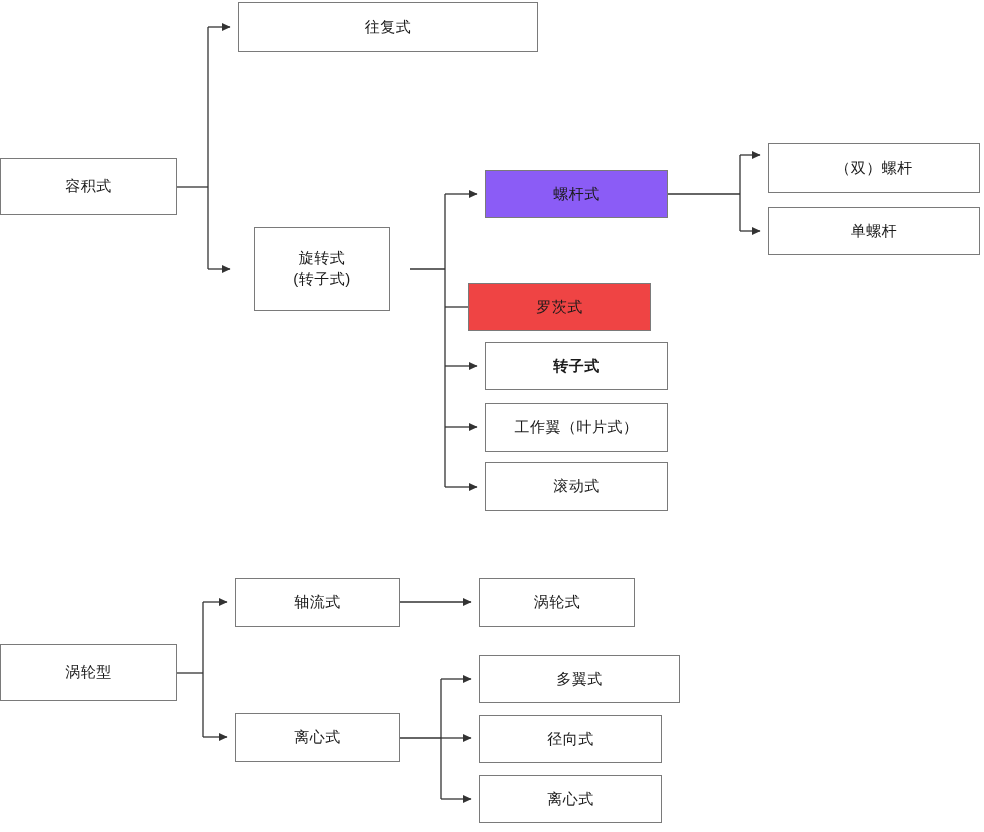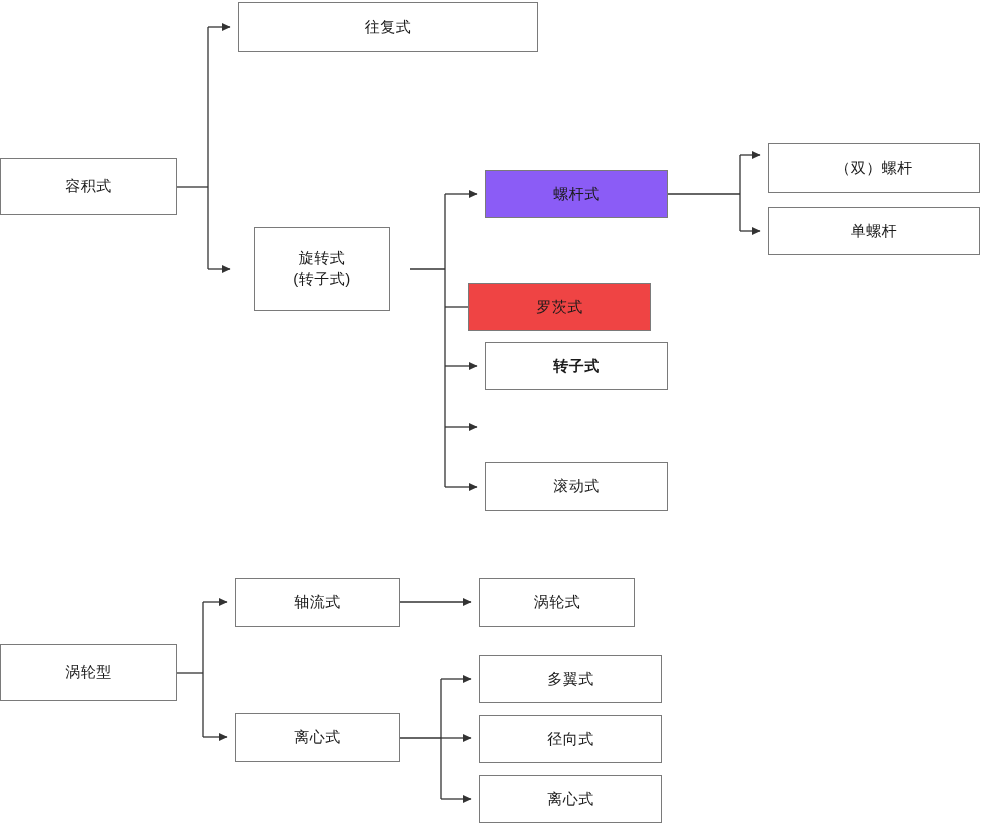--- a/index.html
+++ b/index.html
@@ -117,20 +117,23 @@
   </div>
   <div class="node" style="left: 485px; top: 170px; width: 183px; height: 48px; border-color: rgb(122, 122, 122); background: #8b5cf6; color: rgb(26, 26, 26);">
     <span class="node-label">螺杆式</span>
   </div>
   <div class="node" style="left: 468px; top: 283px; width: 183px; height: 48px; border-color: rgb(122, 122, 122); background: #ef4444; color: rgb(26, 26, 26);">
     <span class="node-label">罗茨式</span>
   </div>
   <div class="node" style="left: 485px; top: 342px; width: 183px; height: 48px; border-color: rgb(122, 122, 122); background: rgb(255, 255, 255); color: rgb(26, 26, 26); font-weight: bold;">
     <span class="node-label">转子式</span>
   </div>
+  <div class="node" style="left: 485px; top: 403px; width: 183px; height: 49px; border-color: rgb(122, 122, 122); background: rgb(255, 255, 255); color: rgb(26, 26, 26);">
+    <span class="node-label">工作翼（叶片式）</span>
+  </div>
   <div class="node" style="left: 485px; top: 462px; width: 183px; height: 49px; border-color: rgb(122, 122, 122); background: rgb(255, 255, 255); color: rgb(26, 26, 26);">
     <span class="node-label">滚动式</span>
   </div>
   <div class="node" style="left: 768px; top: 130px; width: 212px; height: 50px; border-color: rgb(122, 122, 122); background: rgb(255, 255, 255); color: rgb(26, 26, 26); margin-top: 13px;">
     <span class="node-label">（双）螺杆</span>
   </div>
   <div class="node" style="left: 768px; top: 207px; width: 212px; height: 48px; border-color: rgb(122, 122, 122); background: rgb(255, 255, 255); color: rgb(26, 26, 26);">
     <span class="node-label">单螺杆</span>
   </div>
   <div class="node" style="left: 0px; top: 644px; width: 177px; height: 57px; border-color: rgb(122, 122, 122); background: rgb(255, 255, 255); color: rgb(26, 26, 26);">
@@ -138,21 +141,21 @@
   </div>
   <div class="node" style="left: 235px; top: 578px; width: 165px; height: 49px; border-color: rgb(122, 122, 122); background: rgb(255, 255, 255); color: rgb(26, 26, 26);">
     <span class="node-label">轴流式</span>
   </div>
   <div class="node" style="left: 235px; top: 713px; width: 165px; height: 49px; border-color: rgb(122, 122, 122); background: rgb(255, 255, 255); color: rgb(26, 26, 26);">
     <span class="node-label">离心式</span>
   </div>
   <div class="node" style="left: 479px; top: 578px; width: 156px; height: 49px; border-color: rgb(122, 122, 122); background: rgb(255, 255, 255); color: rgb(26, 26, 26);">
     <span class="node-label">涡轮式</span>
   </div>
-  <div class="node" style="left: 479px; top: 655px; width: 183px; height: 48px; border-color: rgb(122, 122, 122); background: rgb(255, 255, 255); color: rgb(26, 26, 26);">
+  <div class="node" style="left: 479px; top: 655px; width: 201px; height: 48px; border-color: rgb(122, 122, 122); background: rgb(255, 255, 255); color: rgb(26, 26, 26);">
     <span class="node-label">多翼式</span>
   </div>
   <div class="node" style="left: 479px; top: 715px; width: 183px; height: 48px; border-color: rgb(122, 122, 122); background: rgb(255, 255, 255); color: rgb(26, 26, 26);">
     <span class="node-label">径向式</span>
   </div>
   <div class="node" style="left: 479px; top: 775px; width: 183px; height: 48px; border-color: rgb(122, 122, 122); background: rgb(255, 255, 255); color: rgb(26, 26, 26);">
     <span class="node-label">离心式</span>
   </div>
 
 </div>

